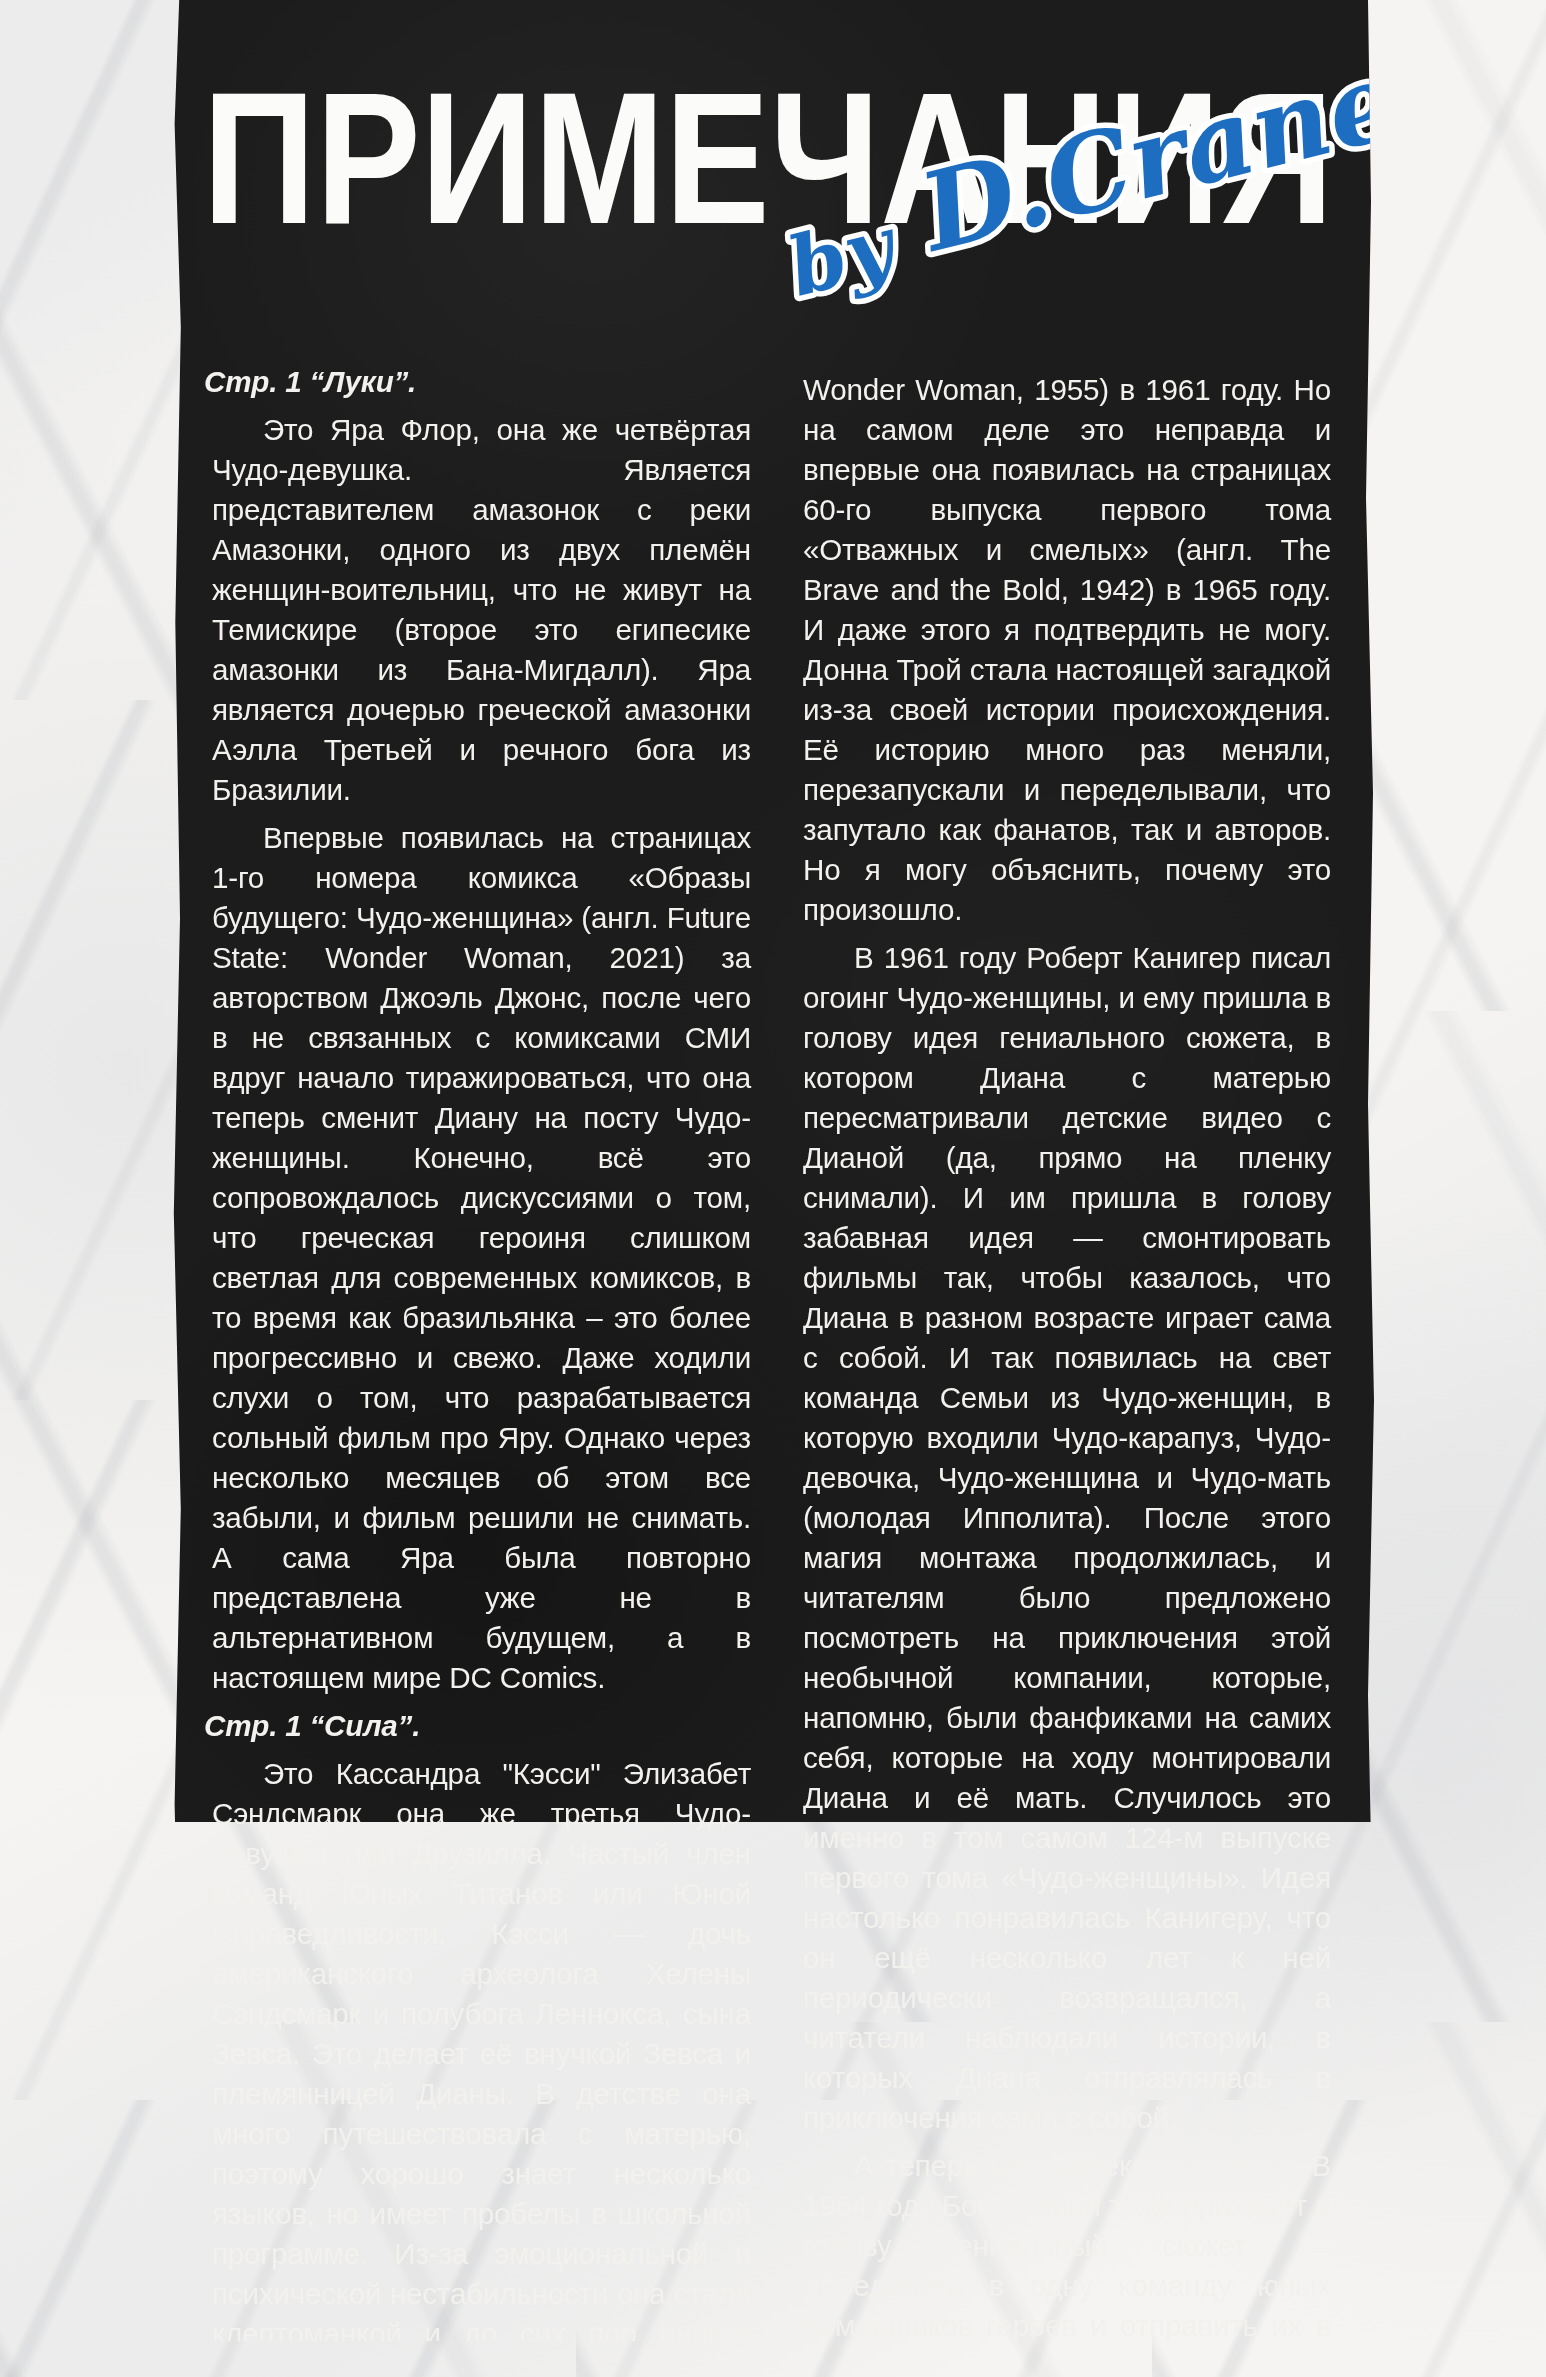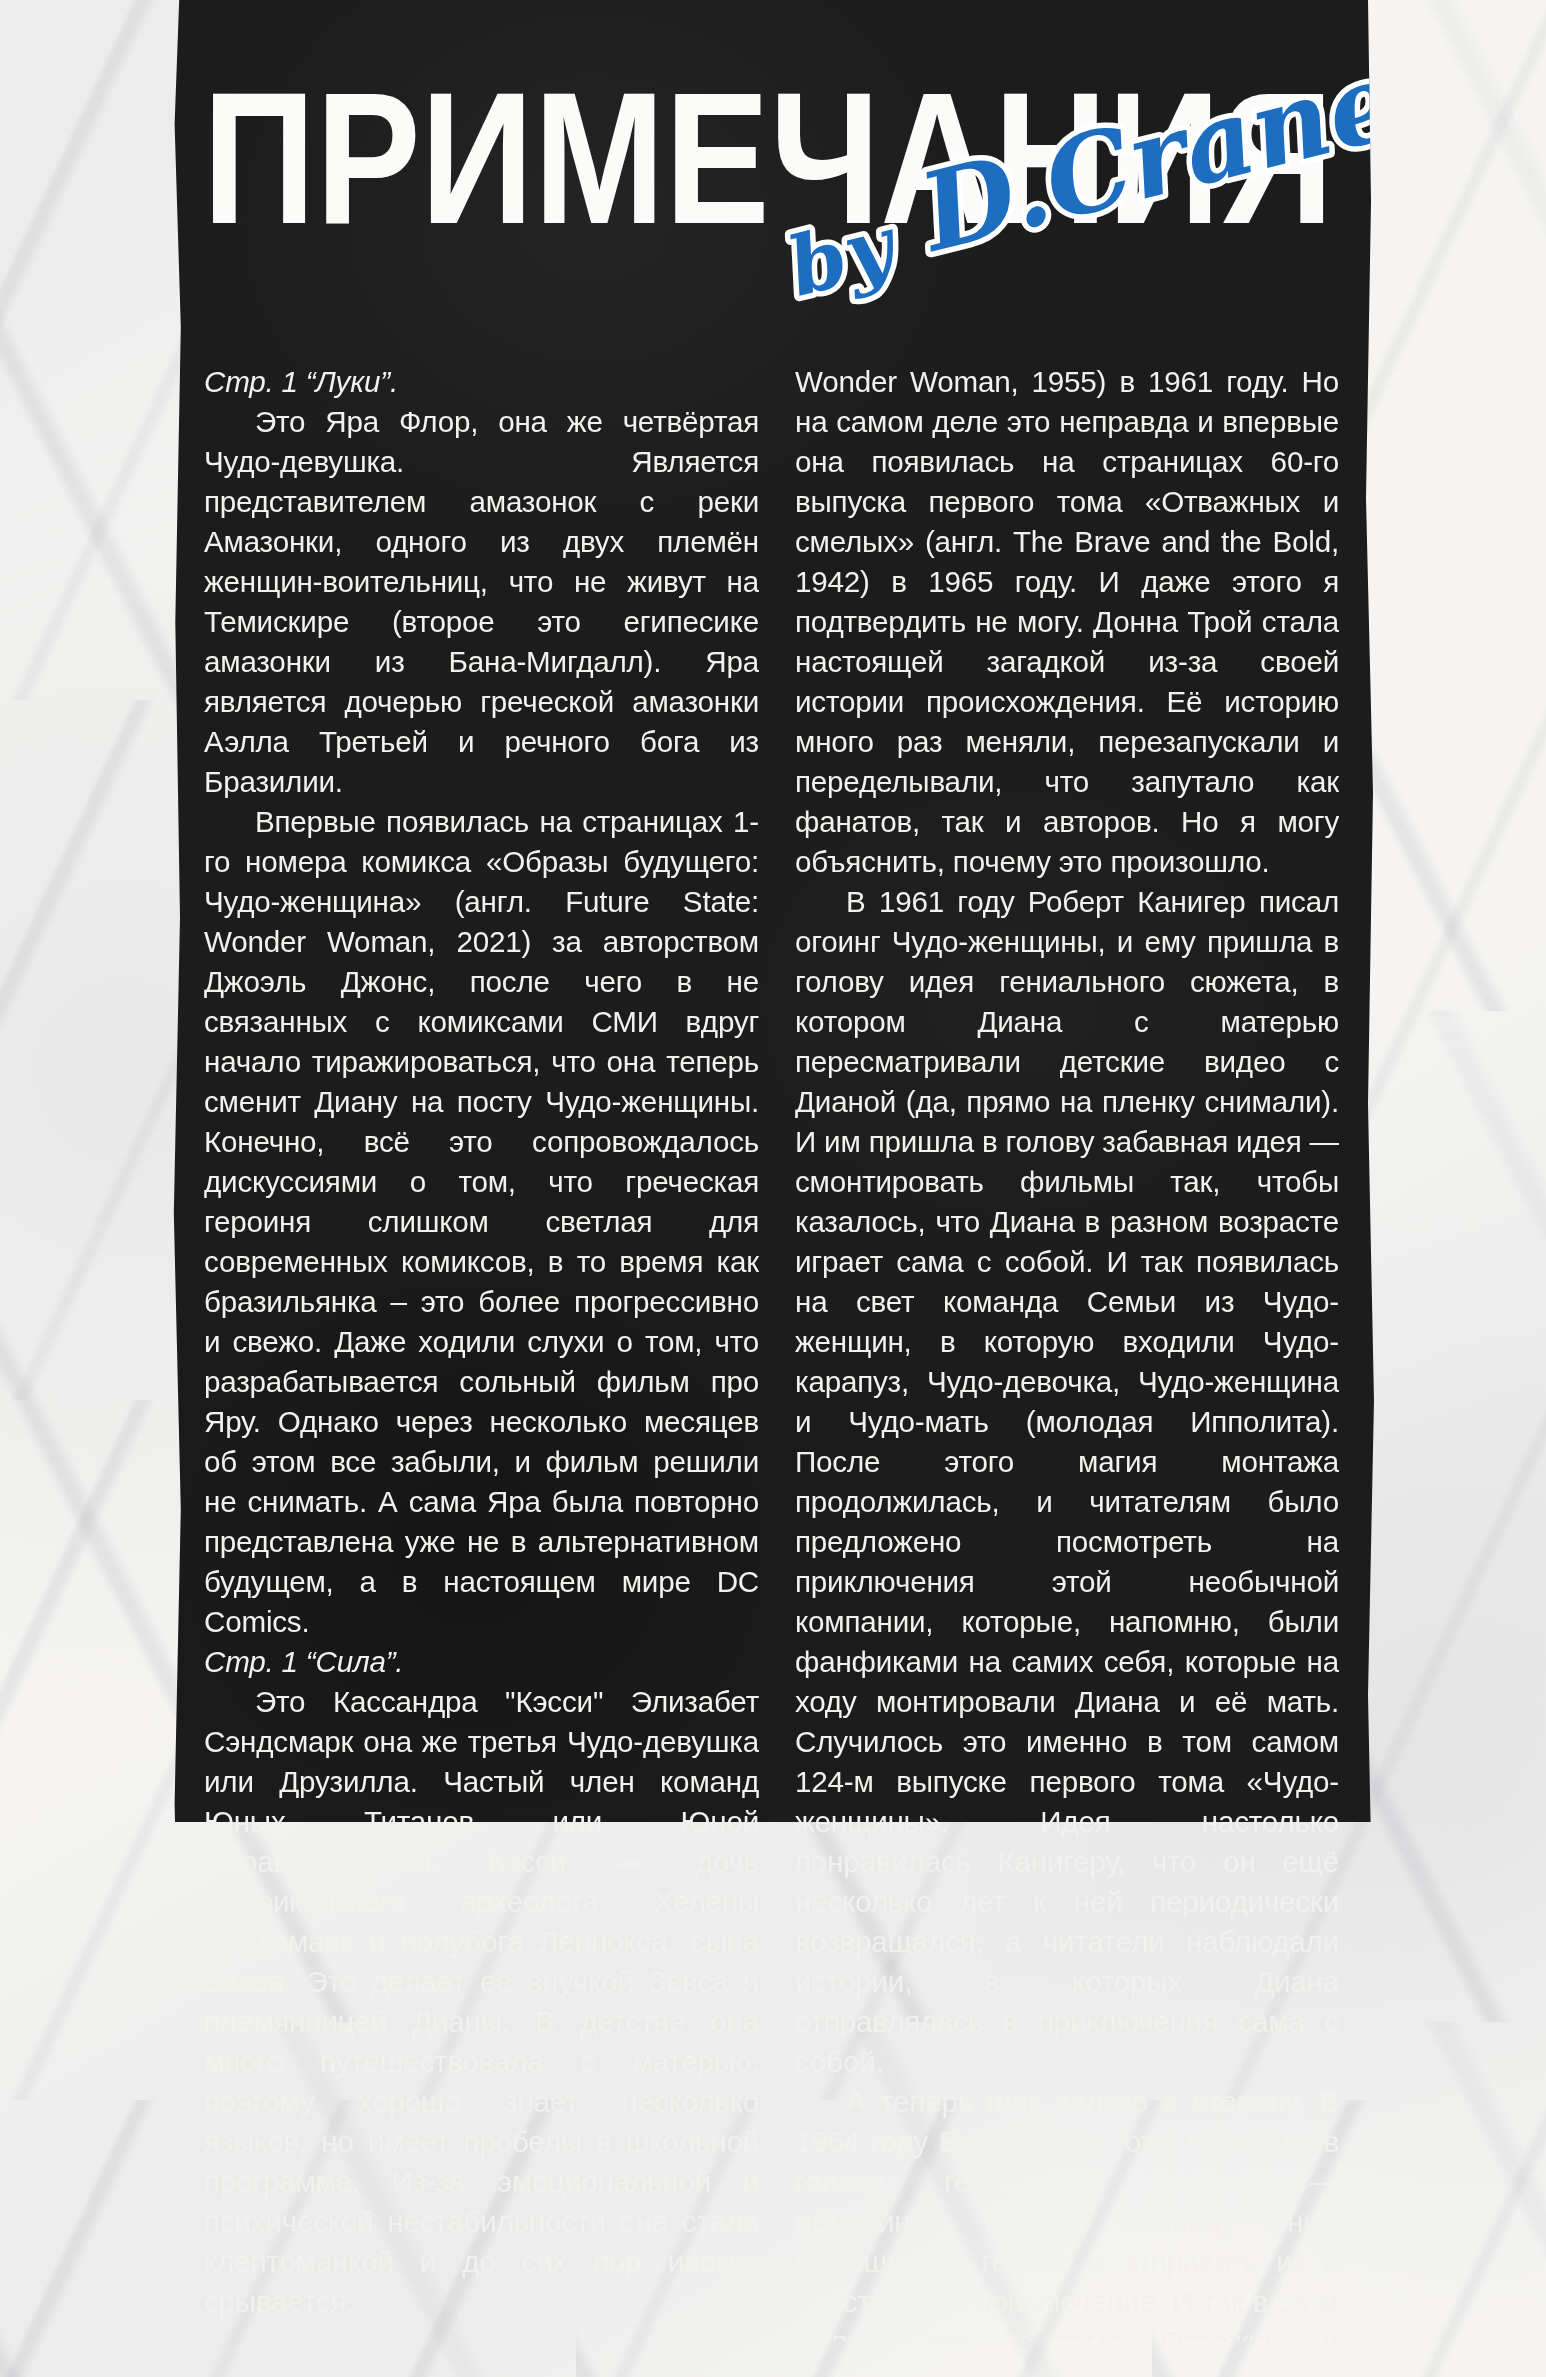--- a/index.html
+++ b/index.html
@@ -66,28 +66,28 @@
     color: #f2f1ee;
     font-size: 29.6px;
     line-height: 40px;
     text-align: justify;
     letter-spacing: -0.2px;
   }
   .column-left  { left: 31px;  width: 555px; }
   .column-right { left: 622px; width: 544px; }
 
   .heading {
-    font-weight: normal;
+    font-weight: bold;
     font-style: italic;
     text-align: left;
   }
   .heading:not(:first-child) { }
 
   p.para {
-    margin: 0;
+    margin: 8px;
     text-indent: 51px;
   }
   p.para.cont { text-indent: 0; }
 </style>
 </head>
 <body>
 
 <div class="notes-page">
 
   <svg class="title-svg" width="1142" height="156" viewBox="0 0 1468 200">

